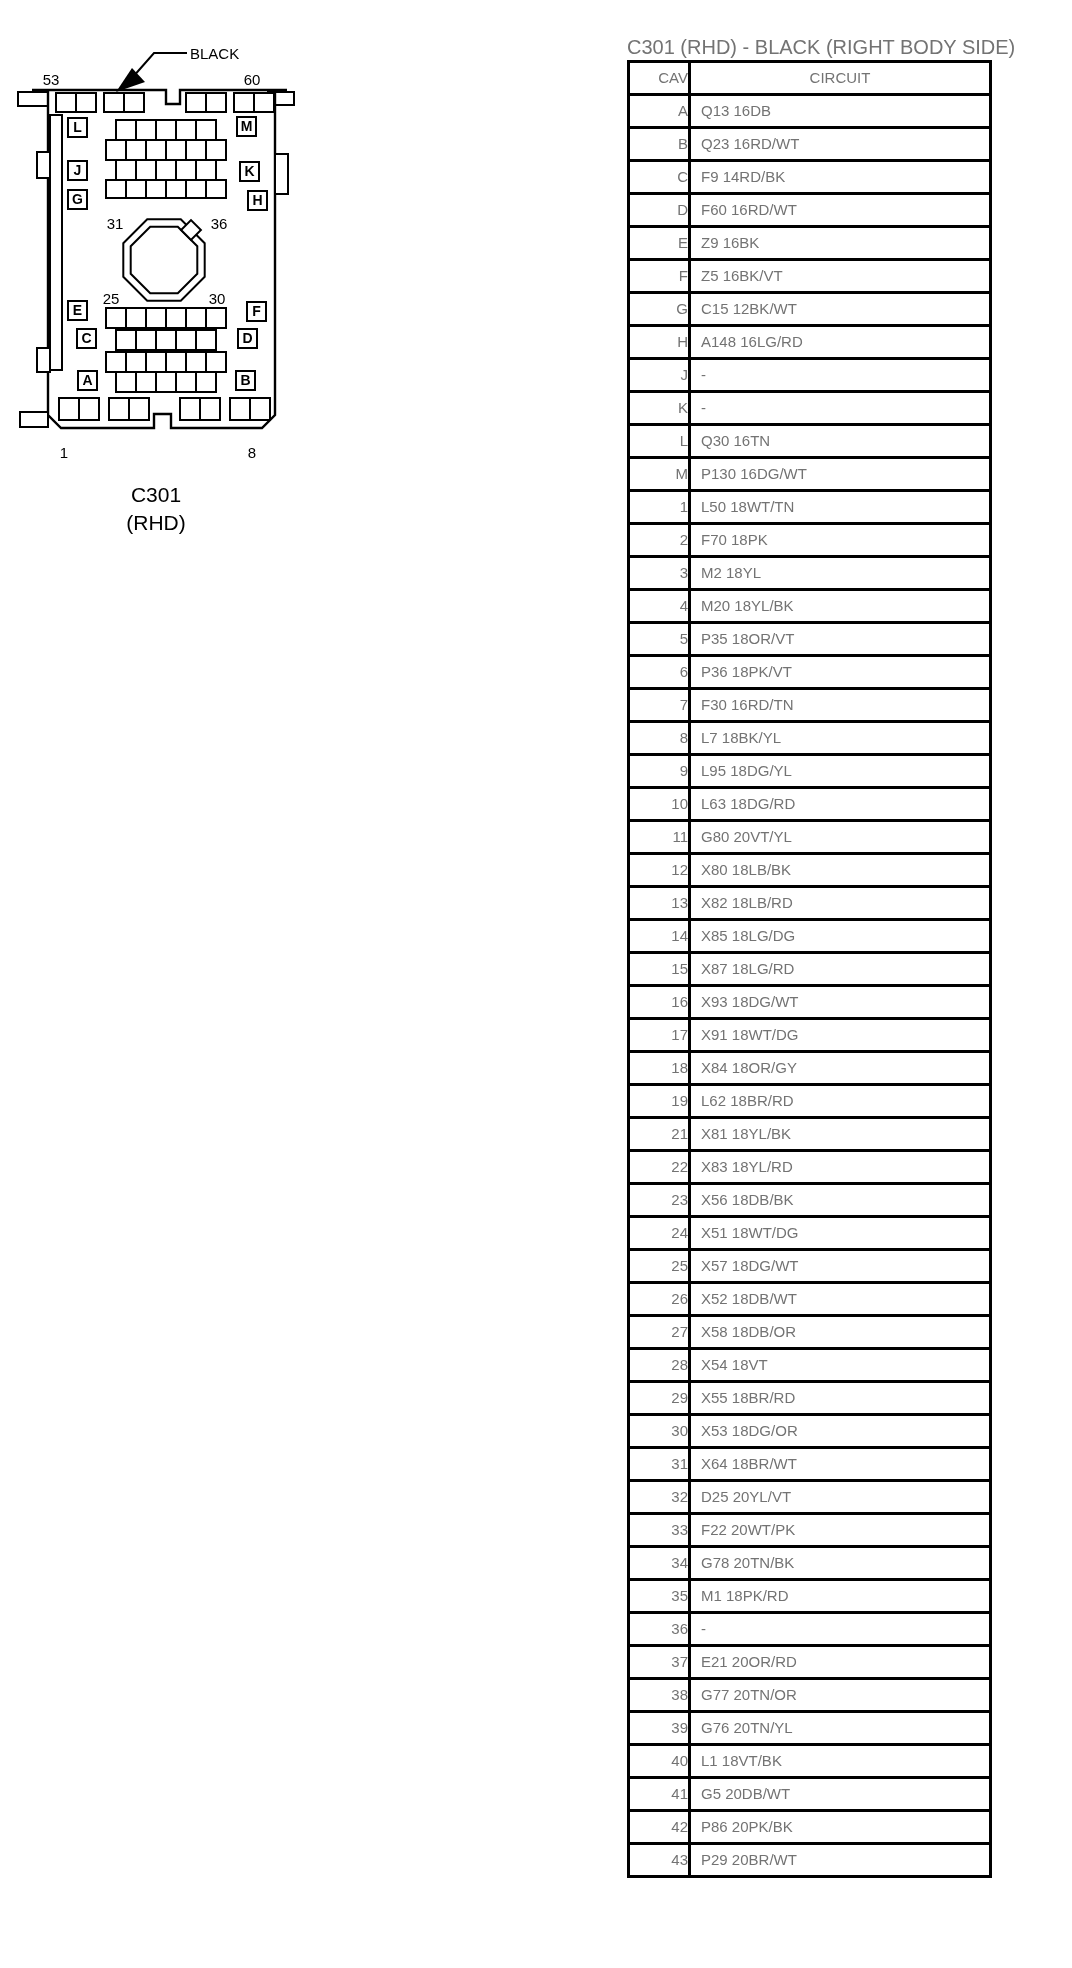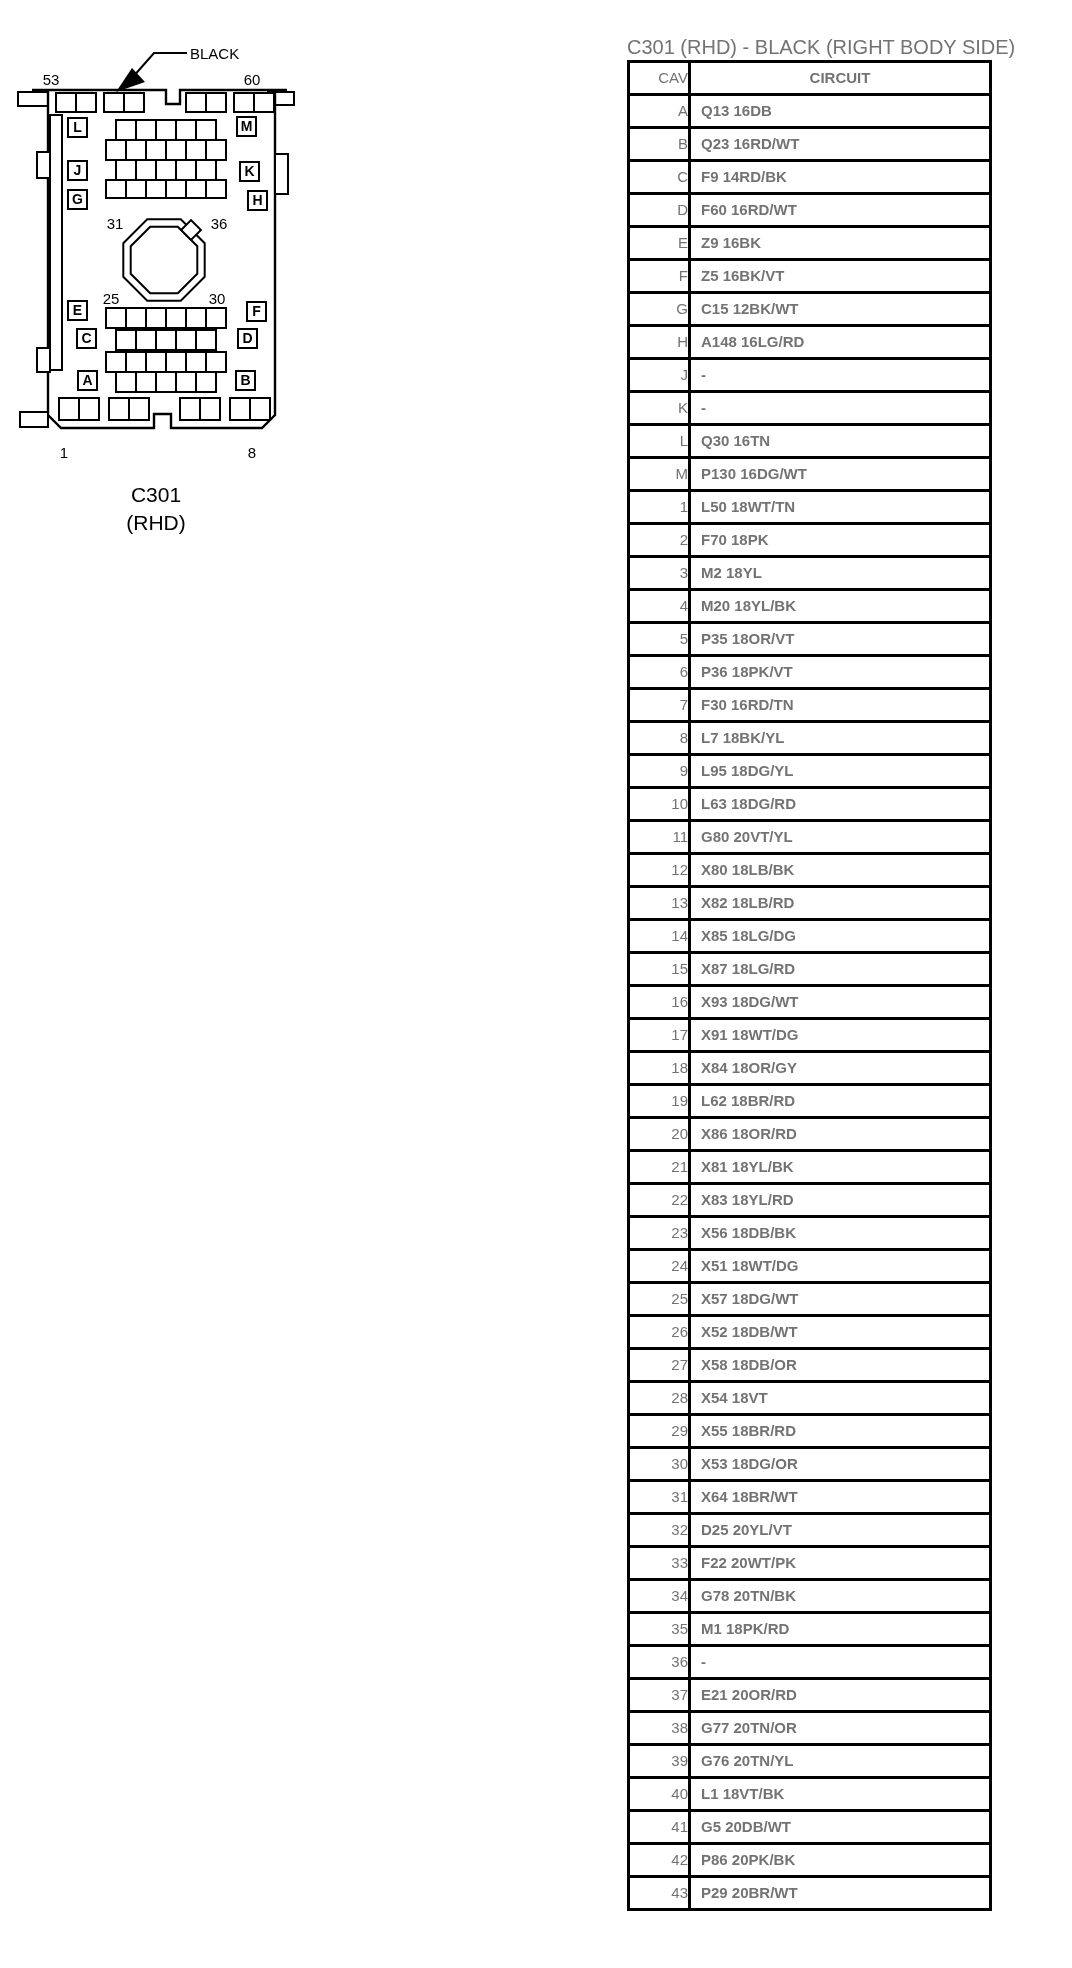--- a/index.html
+++ b/index.html
@@ -15,21 +15,21 @@
   .t15{font-size:15px;}
   .t14{font-size:14px;font-weight:bold;}
   .t21{font-size:21px;}
   
   #table-title{position:absolute;left:627px;top:36px;width:356px;text-align:center;
                font-size:20px;white-space:nowrap;}
   #pinout-table{position:absolute;left:627px;top:60px;border-collapse:collapse;}
   #pinout-table th,#pinout-table td{border:3px solid #000;height:30px;line-height:30px;
                font-size:15px;font-weight:normal;padding:0;}
   #pinout-table .cav{width:58px;text-align:right;}
-  #pinout-table .circuit{width:288px;text-align:left;padding-left:10px;font-weight:bold;}
+  #pinout-table .circuit{width:288px;text-align:left;padding-left:10px;}
   #pinout-table th.circuit{text-align:center;padding-left:0;}
 </style>
 </head>
 <body>
 
 <div id="page">
 
   <svg id="connector-svg" width="310" height="540" viewBox="0 0 310 540">
 
     <text class="t15" x="186" y="29">BLACK</text>
@@ -293,24 +293,20 @@
         </tr>
         <tr>
           <td class="cav">18</td>
           <td class="circuit">X84 18OR/GY</td>
         </tr>
         <tr>
           <td class="cav">19</td>
           <td class="circuit">L62 18BR/RD</td>
         </tr>
         <tr>
-          <td class="cav">20</td>
-          <td class="circuit">X86 18OR/RD</td>
-        </tr>
-        <tr>
           <td class="cav">21</td>
           <td class="circuit">X81 18YL/BK</td>
         </tr>
         <tr>
           <td class="cav">22</td>
           <td class="circuit">X83 18YL/RD</td>
         </tr>
         <tr>
           <td class="cav">23</td>
           <td class="circuit">X56 18DB/BK</td>

